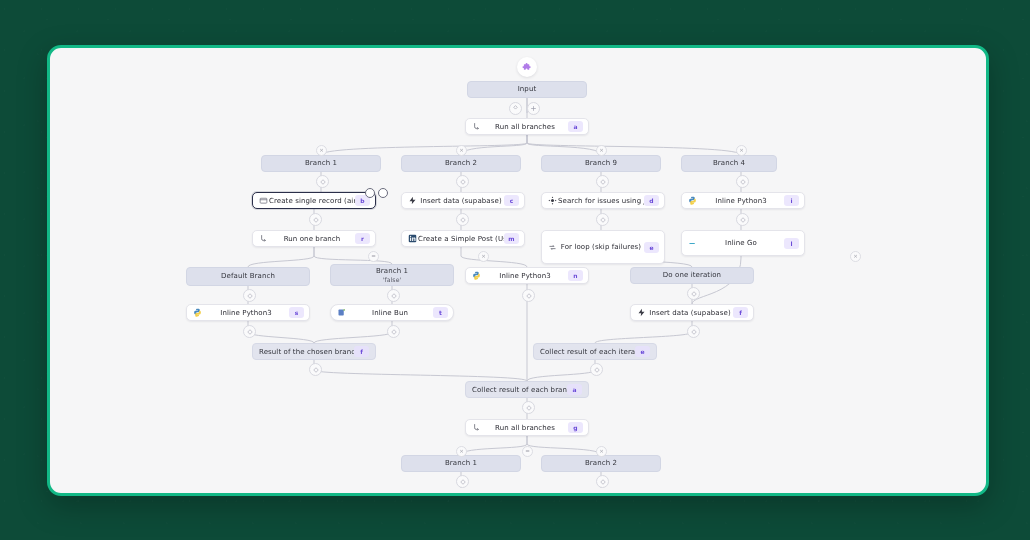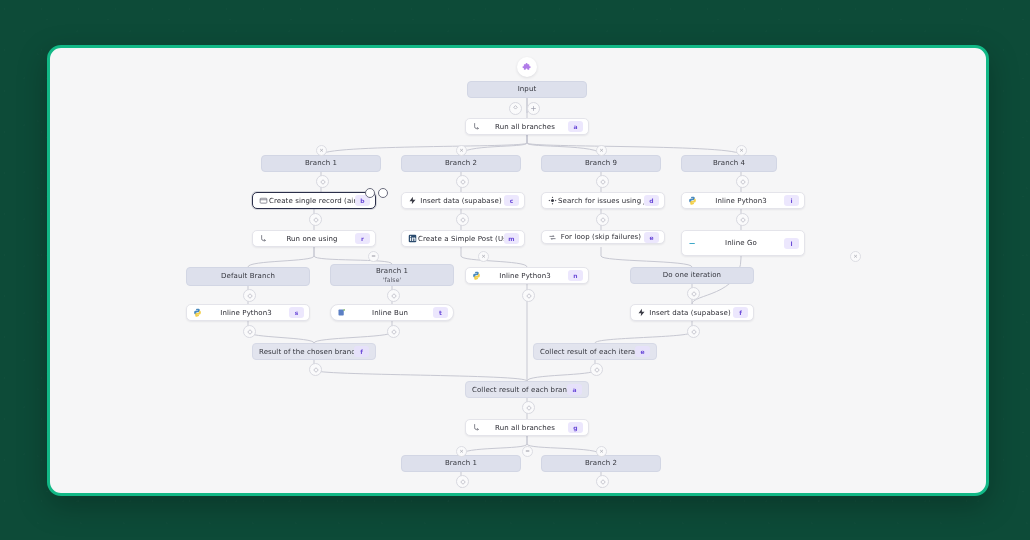--- a/index.html
+++ b/index.html
@@ -231,36 +231,36 @@
           <span class="ttl">Inline Python3</span>
           <span class="badge">i</span>
         </div>
         <div class="node step" style="left: 202px; top: 182px; width: 124px; height: 17px;">
           <span class="ico">
             <svg width="9" height="9" viewBox="0 0 24 24" fill="none" stroke="#5c5d6a" stroke-width="2">
               <path d="M7 3v10a4 4 0 0 0 4 4h6"></path>
               <path d="M14 14l3 3-3 3"></path>
             </svg>
           </span>
-          <span class="ttl">Run one using</span>
+          <span class="ttl">Run one branch</span>
           <span class="badge">r</span>
         </div>
         <div class="node step" style="left: 351px; top: 182px; width: 124px; height: 17px;">
           <span class="ico">
             <svg width="9" height="9" viewBox="0 0 24 24" fill="#2b4b6e">
               <rect x="2" y="2" width="20" height="20" rx="3"></rect>
               <rect x="5.5" y="9.5" width="3" height="9" fill="#fff"></rect>
               <circle cx="7" cy="6.5" r="1.6" fill="#fff"></circle>
               <path d="M11 9.5h3v1.3c.6-1 1.6-1.5 2.8-1.5 2 0 3.2 1.2 3.2 3.6v5.6h-3v-5c0-1.2-.4-1.9-1.4-1.9s-1.6.7-1.6 1.9v5h-3z" fill="#fff"></path>
             </svg>
           </span>
           <span class="ttl">Create a Simple Post (User) (...</span>
           <span class="badge">m</span>
         </div>
-        <div class="node step" style="left: 491px; top: 182px; width: 124px; height: 14px;">
+        <div class="node step" style="left: 491px; top: 182px; width: 124px; height: 34px;">
           <span class="ico">
             <svg width="9" height="9" viewBox="0 0 24 24" fill="none" stroke="#5c5d6a" stroke-width="2">
               <path d="M4 9h12l-3-3M20 15H8l3 3"></path>
             </svg>
           </span>
           <span class="ttl">For loop (skip failures)</span>
           <span class="badge">e</span>
         </div>
         <div class="node step" style="left: 631px; top: 182px; width: 124px; height: 26px;">
           <span class="ico">

